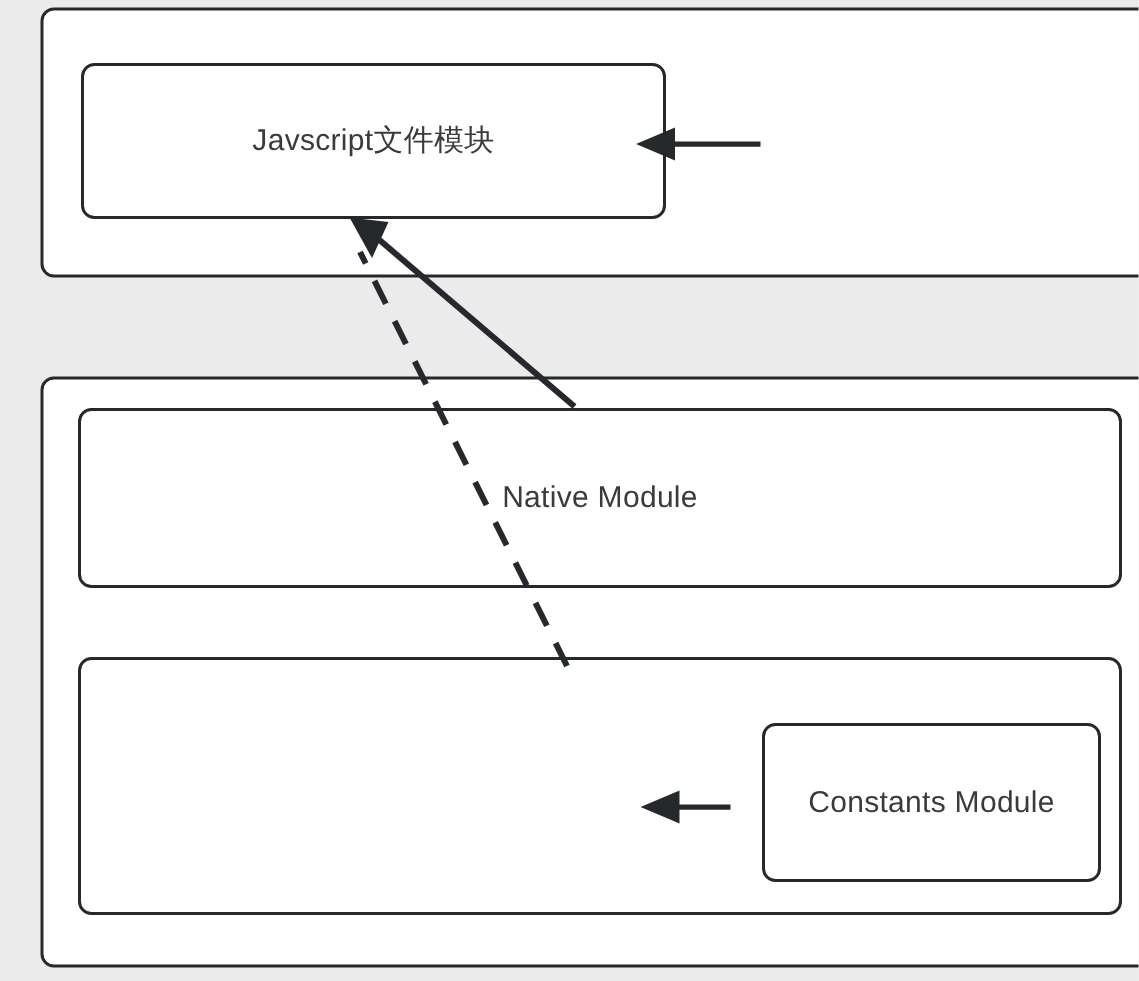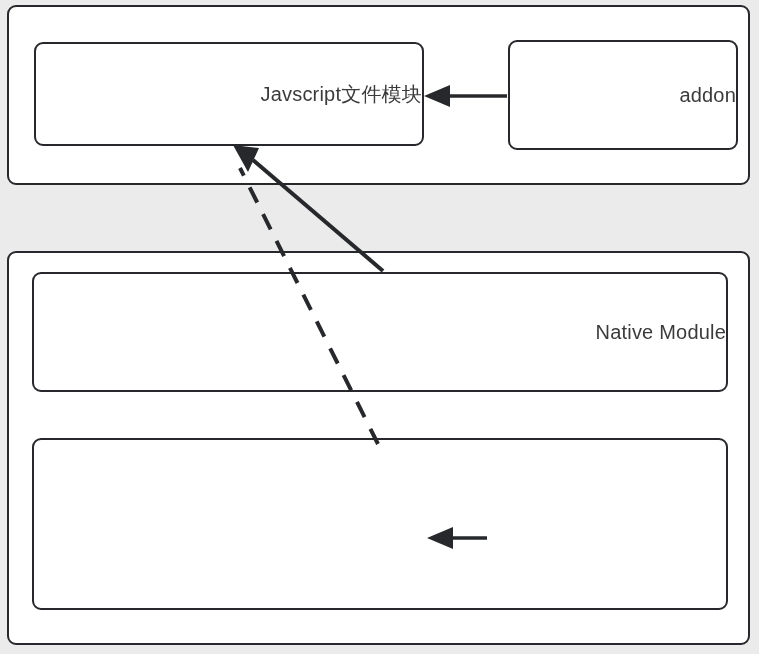--- a/index.html
+++ b/index.html
@@ -21,22 +21,23 @@
     height: 654px;
   }
   .node {
     position: absolute;
     box-sizing: border-box;
     background: #ffffff;
     border: 2.5px solid #26282b;
     border-radius: 9px;
     display: flex;
     align-items: center;
-    justify-content: flex-end;
+    justify-content: center;
     text-align: center;
+    margin-left: 20px;
   }
   .node-label {
     color: #3b3b3b;
     font-size: 20px;
     line-height: 1.25;
     letter-spacing: 0.2px;
     white-space: nowrap;
   }
   
   #group-top {
@@ -92,29 +93,29 @@
   <div class="node" id="group-top"></div>
 
   <div class="node" id="group-bottom"></div>
 
   <div class="node" id="group-builtin"></div>
 
   <div class="node" id="node-javascript-module">
     <span class="node-label">Javscript文件模块</span>
   </div>
 
-  <div class="node" id="node-addon">
-    <span class="node-label">addon</span>
-  </div>
 
   <div class="node" id="node-native-module">
     <span class="node-label">Native Module</span>
   </div>
 
 
+  <div class="node" id="node-constants-module">
+    <span class="node-label">Constants Module</span>
+  </div>
 
   <svg id="edge-layer" width="759" height="654" viewBox="0 0 759 654">
 
     <g>
       <line x1="507" y1="96" x2="443" y2="96" stroke="#26282b" stroke-width="3.5" stroke-linecap="butt"></line>
       <polygon points="424,96 450,85 450,107" fill="#26282b"></polygon>
     </g>
 
     <g>
       <line x1="383" y1="271" x2="253" y2="160" stroke="#26282b" stroke-width="4" stroke-linecap="butt"></line>

